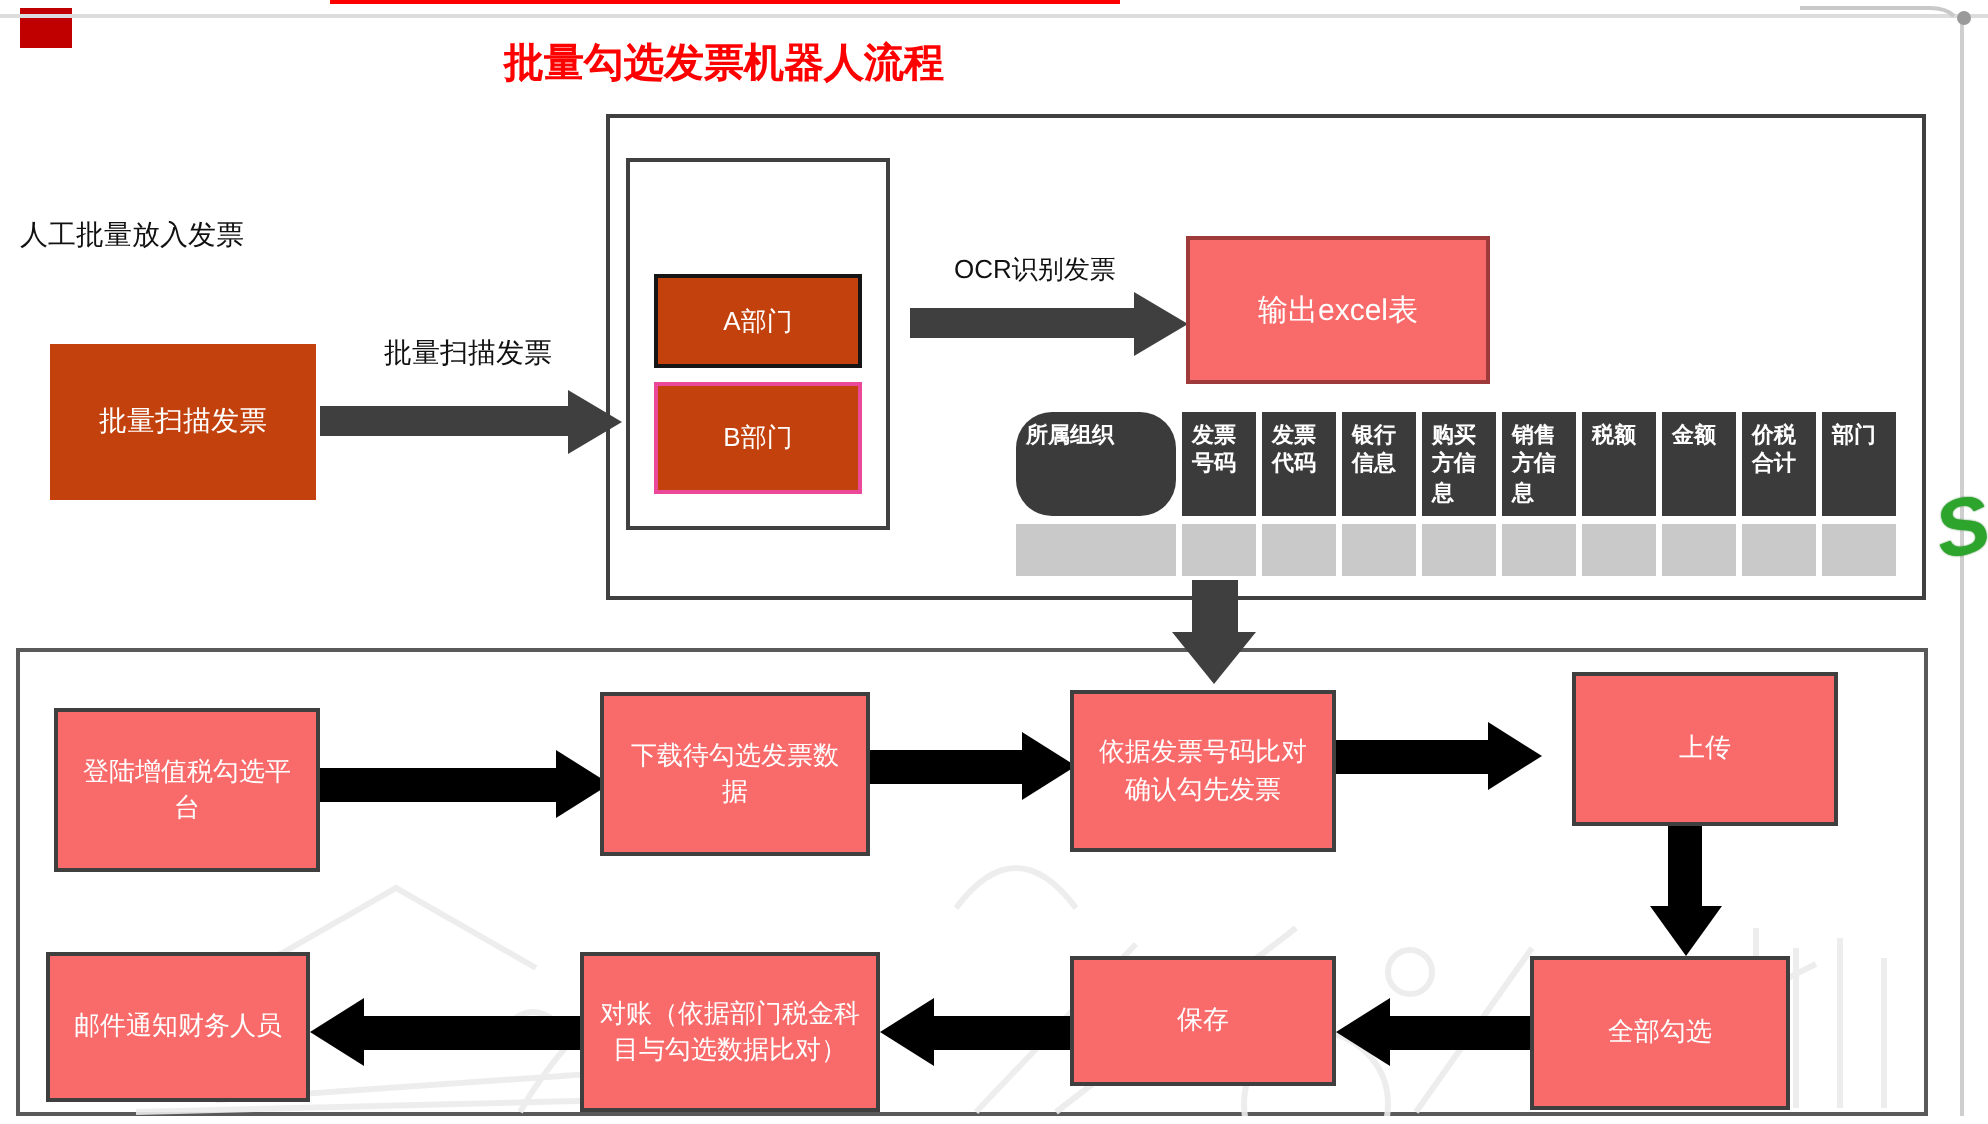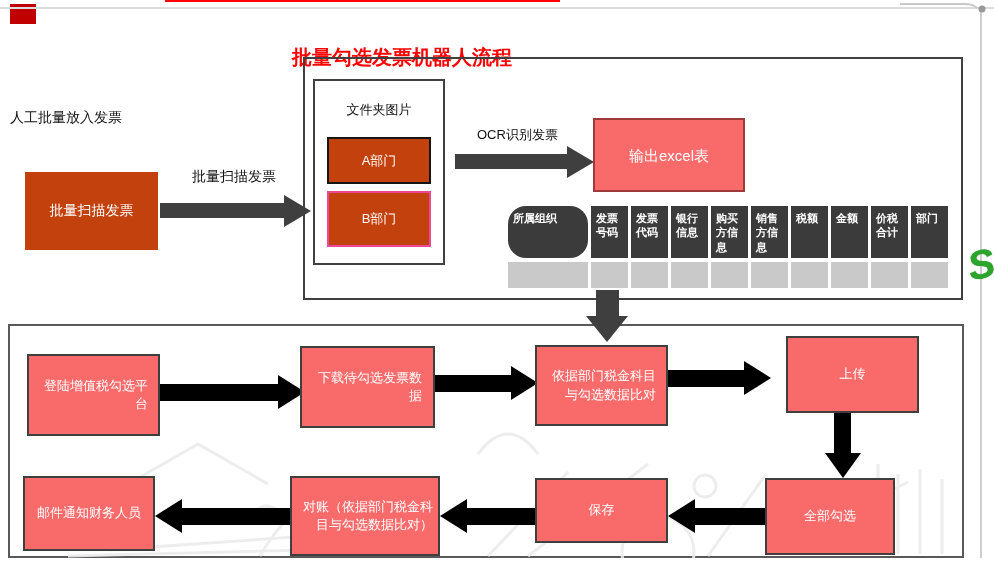--- a/index.html
+++ b/index.html
@@ -7,30 +7,30 @@
     position:relative;width:994px;height:562px;background:#ffffff;
     overflow:hidden;font-family:"Liberation Sans","DejaVu Sans",sans-serif;
   }
   .abs{position:absolute;}
   
   .red-chip{left:10px;top:4px;width:26px;height:20px;background:#C00000;}
   .red-line{left:165px;top:0;width:395px;height:2px;background:#FF0000;}
   .hairline{left:0;top:7px;width:994px;height:2px;background:#DCDCDC;}
   .right-vline{left:980px;top:8px;width:2px;height:550px;background:#CFCFCF;}
   
-  .main-title{left:252px;top:18px;width:300px;text-align:center;
-    font-size:20px;font-weight:bold;color:#FF0000;margin-top:26px;}
+  .main-title{left:252px;top:18px;width:300px;
+    font-size:20px;font-weight:bold;color:#FF0000;}
   
   .lbl{color:#111;font-size:14px;}
   .lbl-small{color:#111;font-size:13px;}
   
   .darkred-box{background:#c2410c;color:#fff;display:flex;align-items:center;
     justify-content:center;font-size:14px;box-sizing:border-box;}
   .coral-box{background:#F96B6B;color:#fff;display:flex;align-items:center;
-    justify-content:center;text-align:right;font-size:13px;line-height:1.4;
+    justify-content:center;text-align:center;font-size:13px;line-height:1.4;
     border:2px solid #3F3F3F;box-sizing:border-box;z-index:3;}
   
   .frame{border:2px solid #404040;background:transparent;box-sizing:border-box;}
   
   .shaft{background:#3F3F3F;}
   .shaft-black{background:#000;}
   .tri{width:0;height:0;}
   .tri-right-gray{border-top:16px solid transparent;border-bottom:16px solid transparent;border-left:27px solid #3F3F3F;}
   .tri-right-black{border-top:17px solid transparent;border-bottom:17px solid transparent;border-left:27px solid #000;}
   .tri-left-black{border-top:17px solid transparent;border-bottom:17px solid transparent;border-right:27px solid #000;}
@@ -71,21 +71,20 @@
   <div class="abs lbl" style="left:10px;top:109px;">人工批量放入发票</div>
   <div class="abs darkred-box" style="left:25px;top:172px;width:133px;height:78px;">批量扫描发票</div>
 
   <div class="abs lbl" style="left:192px;top:168px;">批量扫描发票</div>
   <div class="abs shaft z2" style="left:160px;top:203px;width:124px;height:15px;"></div>
   <div class="abs tri tri-right-gray z2" style="left:284px;top:195px;"></div>
 
   <div class="abs frame" style="left:303px;top:57px;width:660px;height:243px;"></div>
 
   <div class="abs frame" style="left:313px;top:79px;width:132px;height:186px;border-width:2px;"></div>
-  <div class="abs lbl-small" style="left:313px;top:101px;width:132px;text-align:center;">文件夹图片</div>
   <div class="abs darkred-box" style="left:327px;top:137px;width:104px;height:47px;border:2px solid #151515;font-size:13px;">A部门</div>
   <div class="abs darkred-box" style="left:327px;top:191px;width:104px;height:56px;border:2px solid #ec4899;font-size:13px;">B部门</div>
 
   <div class="abs lbl-small" style="left:477px;top:126px;">OCR识别发票</div>
   <div class="abs shaft z2" style="left:455px;top:154px;width:112px;height:15px;"></div>
   <div class="abs tri tri-right-gray z2" style="left:567px;top:146px;"></div>
 
   <div class="abs coral-box" style="left:593px;top:118px;width:152px;height:74px;border:2px solid #9E3A3A;font-size:15px;">输出excel表</div>
 
   <div class="abs tbl">
@@ -144,21 +143,21 @@
   </svg>
 
   <div class="abs coral-box" style="left:27px;top:354px;width:133px;height:82px;padding:0 10px;">登陆增值税勾选平台</div>
   <div class="abs shaft-black z2" style="left:160px;top:384px;width:118px;height:17px;"></div>
   <div class="abs tri tri-right-black z2" style="left:278px;top:375px;"></div>
 
   <div class="abs coral-box" style="left:300px;top:346px;width:135px;height:82px;padding:0 11px;">下载待勾选发票数据</div>
   <div class="abs shaft-black z2" style="left:435px;top:375px;width:76px;height:17px;"></div>
   <div class="abs tri tri-right-black z2" style="left:511px;top:366px;"></div>
 
-  <div class="abs coral-box" style="left:535px;top:345px;width:133px;height:81px;padding:0 10px;">依据部门税金科目与勾选数据比对</div>
+  <div class="abs coral-box" style="left:535px;top:345px;width:133px;height:81px;padding:0 10px;">依据发票号码比对确认勾先发票</div>
   <div class="abs shaft-black z2" style="left:668px;top:370px;width:76px;height:17px;"></div>
   <div class="abs tri tri-right-black z2" style="left:744px;top:361px;"></div>
 
   <div class="abs coral-box" style="left:770px;top:336px;width:133px;height:77px;margin-left:16px;">上传</div>
 
   <div class="abs shaft-black z2" style="left:834px;top:413px;width:17px;height:41px;"></div>
   <div class="abs tri tri-down-black z2" style="left:825px;top:453px;"></div>
 
   <div class="abs coral-box" style="left:765px;top:478px;width:130px;height:77px;">全部勾选</div>
   <div class="abs tri tri-left-black z2" style="left:668px;top:499px;"></div>

